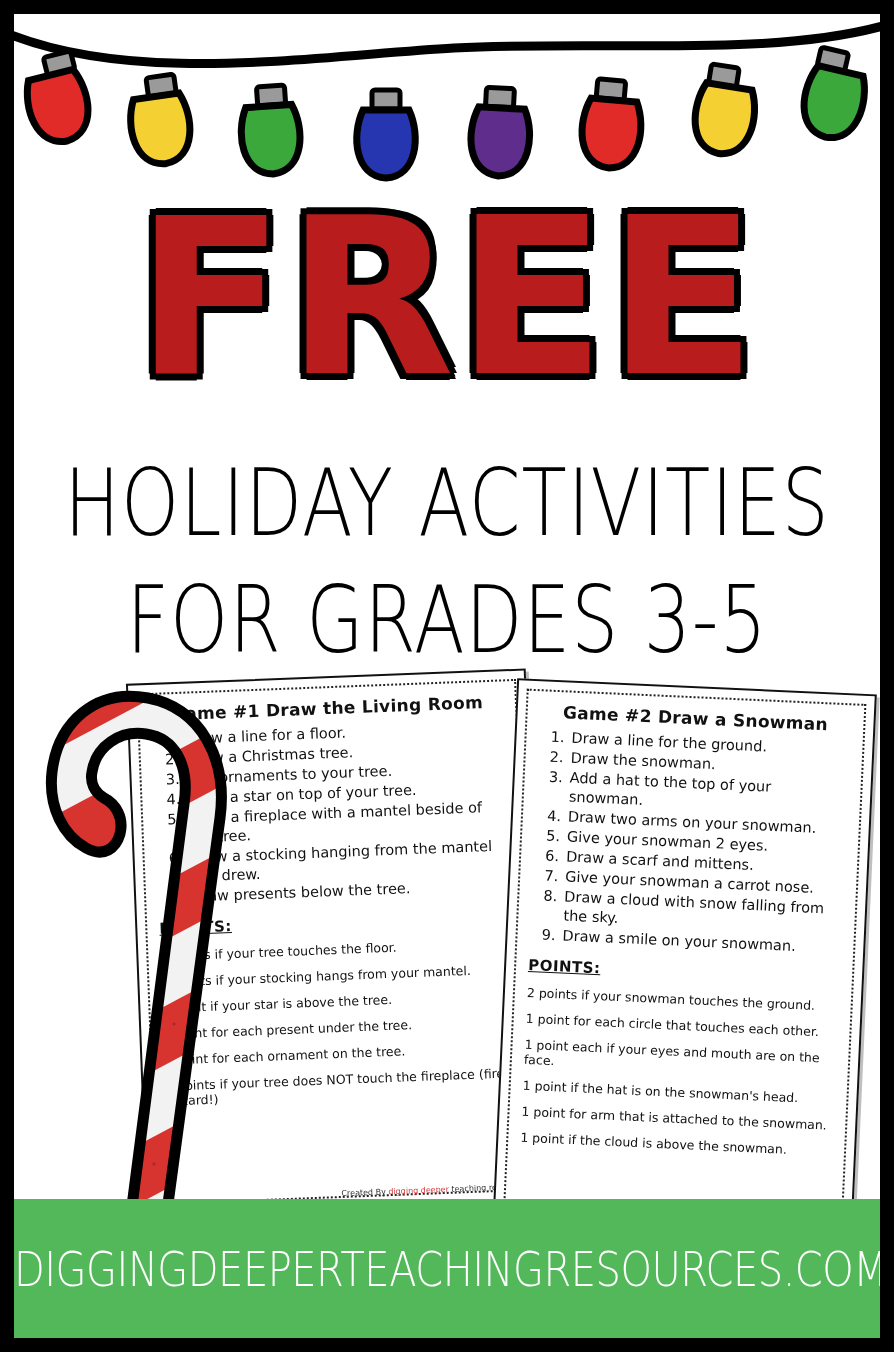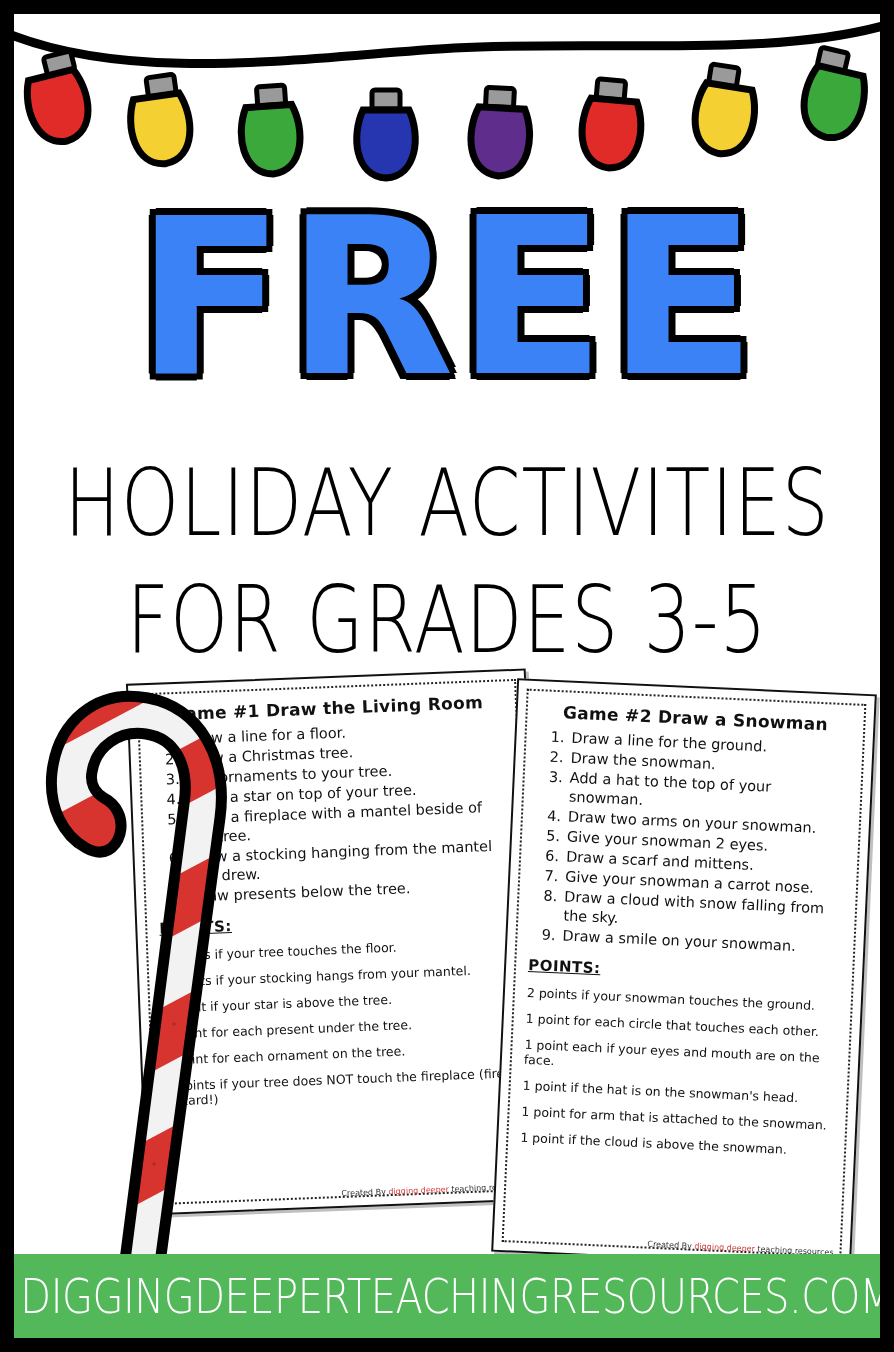--- a/index.html
+++ b/index.html
@@ -45,21 +45,21 @@
     position: absolute;
     left: 0;
     top: 175px;
     width: 866px;
     text-align: center;
     font-family: "DejaVu Sans", sans-serif;
     font-weight: bold;
     font-size: 218px;
     line-height: 218px;
     letter-spacing: 2px;
-    color: #3b82f6;
+    color: #b91c1c;
     -webkit-text-stroke: 7px #000;
     paint-order: stroke fill;
     text-shadow:
       -6px -6px 0 #000, 6px -6px 0 #000, -6px 6px 0 #000, 6px 6px 0 #000,
       0 -7px 0 #000, 0 7px 0 #000, -7px 0 0 #000, 7px 0 0 #000;
   }
 
   .sub1, .sub2 {
     position: absolute;
     width: 866px;
@@ -178,26 +178,24 @@
     width: 270px;
     height: 720px;
   }
 
   
   .footer-band {
     position: absolute;
     left: 0;
     bottom: 0;
     width: 866px;
-    height: 84px;
+    height: 139px;
     background: #53b85a;
     display: flex;
     align-items: center;
-    justify-content: center;
-    padding-left: 10px;
   }
   .footer-url {
     font-family: "DejaVu Sans", sans-serif;
     font-weight: 300;
     font-size: 40px;
     letter-spacing: -0.5px;
     color: #ffffff;
     transform: scaleY(1.18);
   }
 </style>

